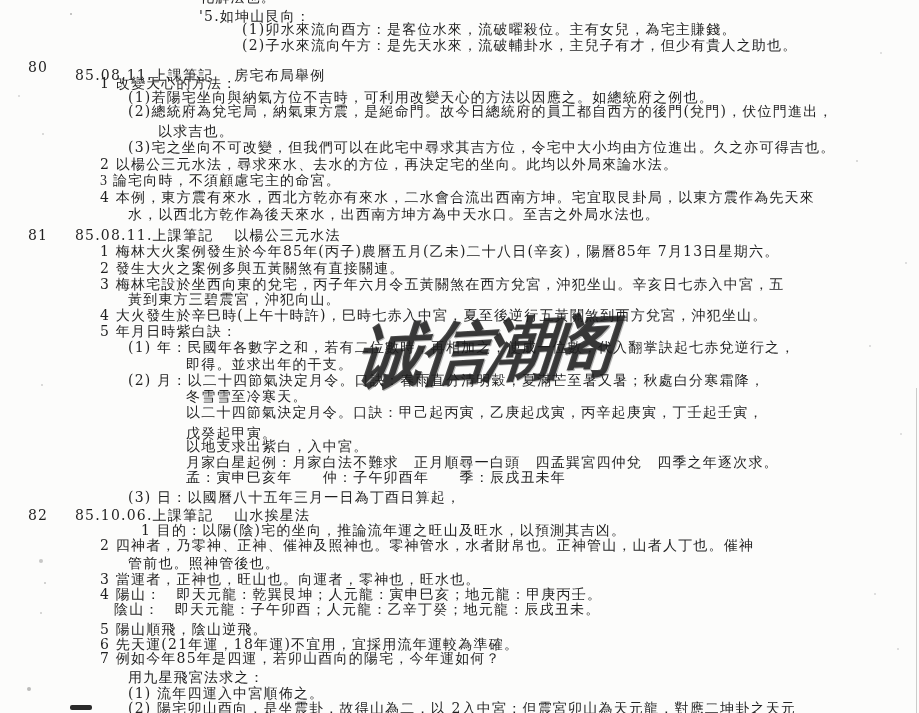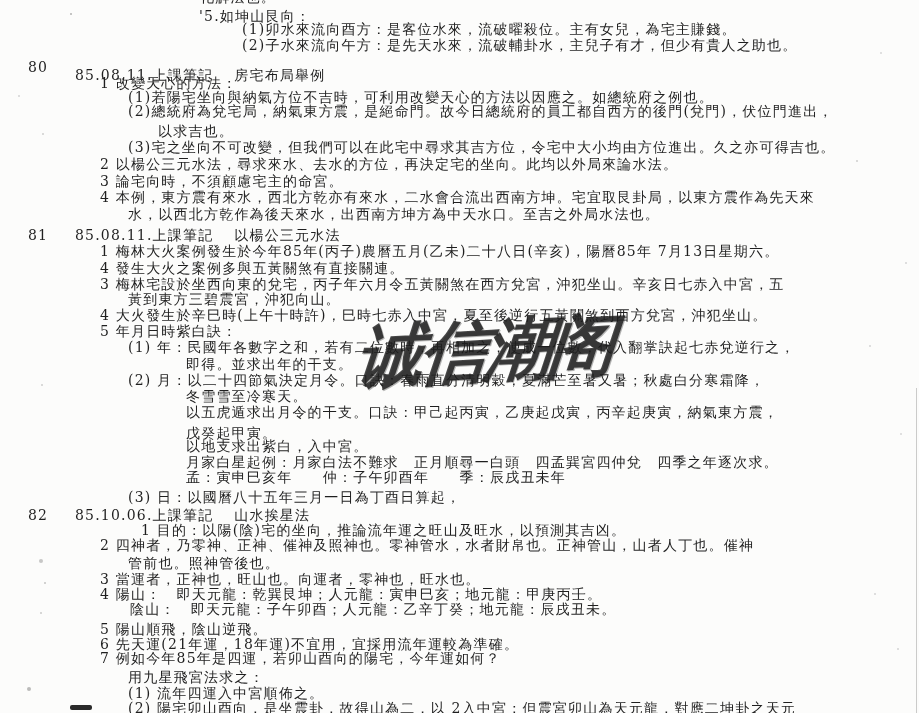--- a/index.html
+++ b/index.html
@@ -72,49 +72,49 @@
       <div class="tl" style="left: 242px; top: 22px;">(1)卯水來流向酉方：是客位水來，流破曜殺位。主有女兒，為宅主賺錢。</div>
       <div class="tl" style="left: 242px; top: 38px;">(2)子水來流向午方：是先天水來，流破輔卦水，主兒子有才，但少有貴人之助也。</div>
       <div class="tl" style="left: 28px; top: 60px;">80</div>
       <div class="tl" style="left: 75px; top: 68px;">85.08.11.上課筆記　 房宅布局舉例</div>
       <div class="tl" style="left: 100px; top: 76px;">1 改變天心的方法：</div>
       <div class="tl" style="left: 128px; top: 90px;">(1)若陽宅坐向與納氣方位不吉時，可利用改變天心的方法以因應之。如總統府之例也。</div>
       <div class="tl" style="left: 128px; top: 104px;">(2)總統府為兌宅局，納氣東方震，是絕命門。故今日總統府的員工都自西方的後門(兌門)，伏位門進出，</div>
       <div class="tl" style="left: 158px; top: 124px;">以求吉也。</div>
       <div class="tl" style="left: 128px; top: 140px;">(3)宅之坐向不可改變，但我們可以在此宅中尋求其吉方位，令宅中大小均由方位進出。久之亦可得吉也。</div>
       <div class="tl" style="left: 100px; top: 157px;">2 以楊公三元水法，尋求來水、去水的方位，再決定宅的坐向。此均以外局來論水法。</div>
-      <div class="tl" style="left: 100px; top: 174px;">3 論宅向時，不須顧慮宅主的命宮。</div>
+      <div class="tl" style="left: 100px; top: 174px; font-family: Liberation Serif, serif;">3 論宅向時，不須顧慮宅主的命宮。</div>
       <div class="tl" style="left: 100px; top: 190px;">4 本例，東方震有來水，西北方乾亦有來水，二水會合流出西南方坤。宅宜取艮卦局，以東方震作為先天來</div>
       <div class="tl" style="left: 128px; top: 207px;">水，以西北方乾作為後天來水，出西南方坤方為中天水口。至吉之外局水法也。</div>
       <div class="tl" style="left: 28px; top: 228px;">81</div>
       <div class="tl" style="left: 75px; top: 228px;">85.08.11.上課筆記　 以楊公三元水法</div>
       <div class="tl" style="left: 100px; top: 244px;">1 梅林大火案例發生於今年85年(丙子)農曆五月(乙未)二十八日(辛亥)，陽曆85年 7月13日星期六。</div>
-      <div class="tl" style="left: 100px; top: 261px;">4 發生大火之案例多與五黃關煞有直接關連。</div>
+      <div class="tl" style="left: 100px; top: 261px;">2 發生大火之案例多與五黃關煞有直接關連。</div>
       <div class="tl" style="left: 100px; top: 277px;">3 梅林宅設於坐西向東的兌宅，丙子年六月令五黃關煞在西方兌宮，沖犯坐山。辛亥日七赤入中宮，五</div>
       <div class="tl" style="left: 128px; top: 292px;">黃到東方三碧震宮，沖犯向山。</div>
       <div class="tl" style="left: 100px; top: 308px;">4 大火發生於辛巳時(上午十時許)，巳時七赤入中宮，夏至後逆行五黃關煞到西方兌宮，沖犯坐山。</div>
       <div class="tl" style="left: 100px; top: 324px; text-align: center;">5 年月日時紫白訣：</div>
       <div class="tl" style="left: 128px; top: 340px;">(1) 年：民國年各數字之和，若有二位數時，再相加之，使成一位數，代入翻掌訣起七赤兌逆行之，</div>
       <div class="tl" style="left: 186px; top: 357px;">即得。並求出年的干支。</div>
       <div class="tl" style="left: 128px; top: 373px;">(2) 月：以二十四節氣決定月令。口訣：春雨直分清明穀，夏滿芒至暑又暑；秋處白分寒霜降，</div>
       <div class="tl" style="left: 186px; top: 389px;">冬雪雪至冷寒天。</div>
-      <div class="tl" style="left: 186px; top: 405px;">以五虎遁求出月令的干支。口訣：甲己起丙寅，乙庚起戊寅，丙辛起庚寅，納氣東方震，</div>
+      <div class="tl" style="left: 186px; top: 405px;">以二十四節氣決定月令。口訣：甲己起丙寅，乙庚起戊寅，丙辛起庚寅，丁壬起壬寅，</div>
       <div class="tl" style="left: 186px; top: 426px;">戊癸起甲寅。</div>
       <div class="tl" style="left: 186px; top: 440px; font-family: Liberation Mono, monospace;">以地支求出紫白，入中宮。</div>
       <div class="tl" style="left: 186px; top: 455px;">月家白星起例：月家白法不難求　正月順尋一白頭　四孟巽宮四仲兌　四季之年逐次求。</div>
       <div class="tl" style="left: 186px; top: 470px;">孟：寅申巳亥年　　仲：子午卯酉年　　季：辰戌丑未年</div>
       <div class="tl" style="left: 128px; top: 490px;">(3) 日：以國曆八十五年三月一日為丁酉日算起，</div>
       <div class="tl" style="left: 28px; top: 508px;">82</div>
       <div class="tl" style="left: 75px; top: 508px;">85.10.06.上課筆記　 山水挨星法</div>
       <div class="tl" style="left: 100px; top: 523px; margin-left: 41px;">1 目的：以陽(陰)宅的坐向，推論流年運之旺山及旺水，以預測其吉凶。</div>
       <div class="tl" style="left: 100px; top: 538px;">2 四神者，乃零神、正神、催神及照神也。零神管水，水者財帛也。正神管山，山者人丁也。催神</div>
       <div class="tl" style="left: 128px; top: 556px;">管前也。照神管後也。</div>
       <div class="tl" style="left: 100px; top: 572px;">3 當運者，正神也，旺山也。向運者，零神也，旺水也。</div>
       <div class="tl" style="left: 100px; top: 587px;">4 陽山：　即天元龍：乾巽艮坤；人元龍：寅申巳亥；地元龍：甲庚丙壬。</div>
-      <div class="tl" style="left: 114px; top: 602px; margin-left: 16px;">陰山：　即天元龍：子午卯酉；人元龍：乙辛丁癸；地元龍：辰戌丑未。</div>
+      <div class="tl" style="left: 114px; top: 602px;">陰山：　即天元龍：子午卯酉；人元龍：乙辛丁癸；地元龍：辰戌丑未。</div>
       <div class="tl" style="left: 100px; top: 622px;">5 陽山順飛，陰山逆飛。</div>
       <div class="tl" style="left: 100px; top: 637px;">6 先天運(21年運，18年運)不宜用，宜採用流年運較為準確。</div>
       <div class="tl" style="left: 100px; top: 651px;">7 例如今年85年是四運，若卯山酉向的陽宅，今年運如何？</div>
       <div class="tl" style="left: 128px; top: 670px;">用九星飛宮法求之：</div>
       <div class="tl" style="left: 128px; top: 686px;">(1) 流年四運入中宮順佈之。</div>
       <div class="tl" style="left: 128px; top: 701px;">(2) 陽宅卯山酉向，是坐震卦，故得山為二，以 2入中宮；但震宮卯山為天元龍，對應二坤卦之天元</div>
     </div>
 
   <div class="wm">
     <div class="wm-callig">诚信潮阁</div>

